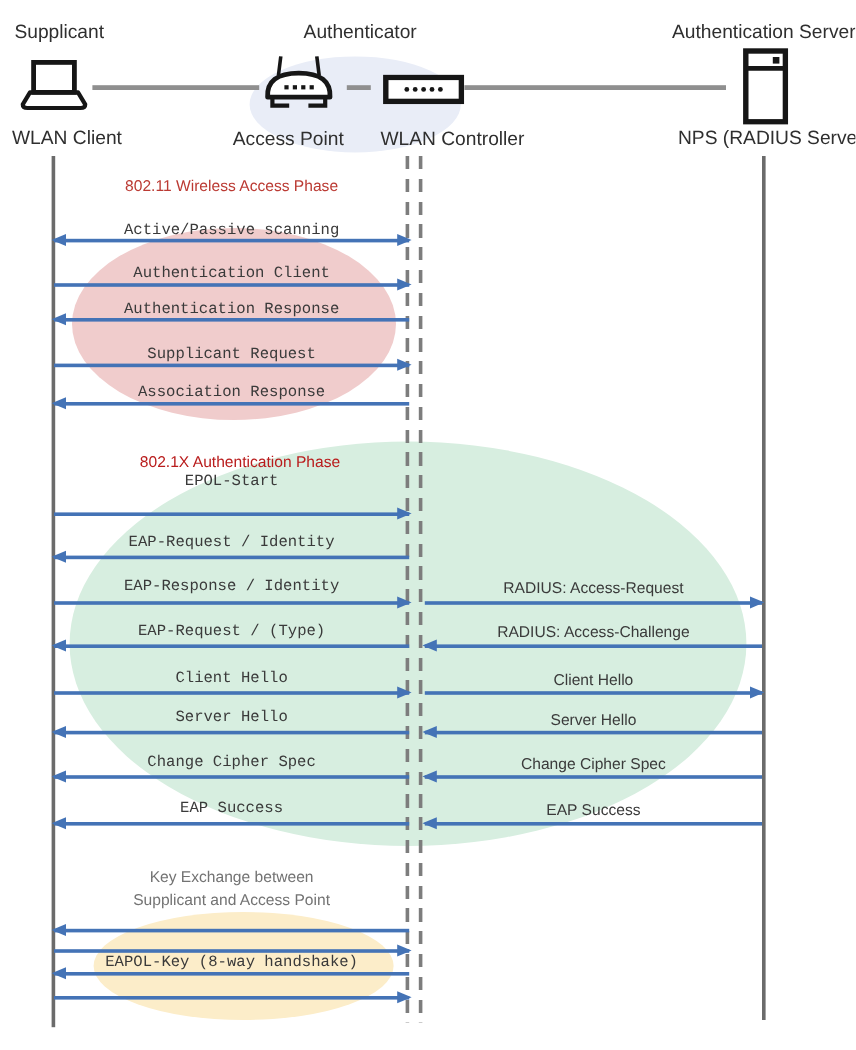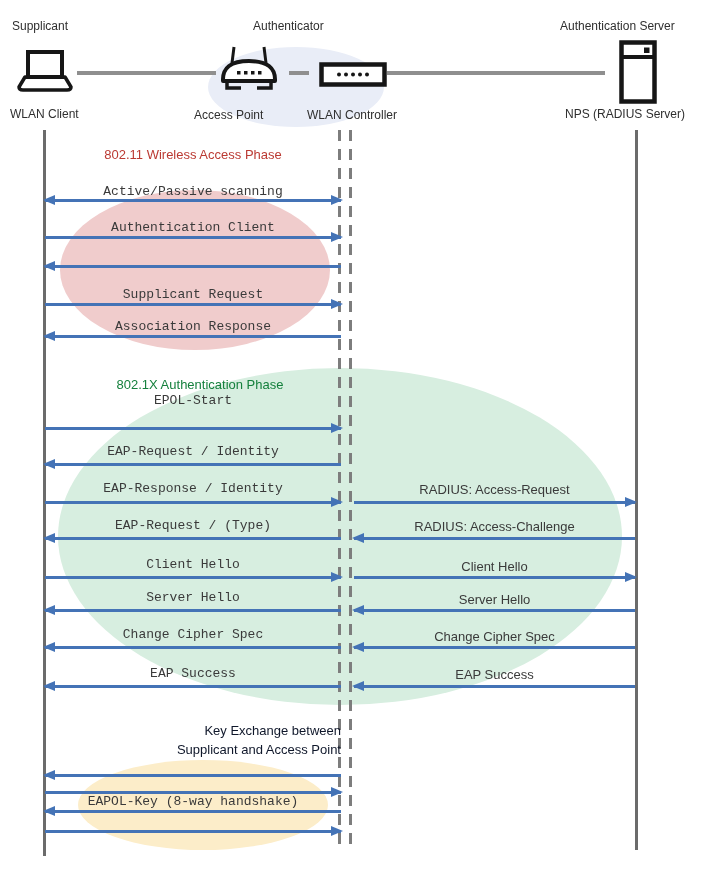--- a/index.html
+++ b/index.html
@@ -20,31 +20,31 @@
   .lifeline { position:absolute; width:3px; background:#6b6b6b; z-index:1; }
   .dashline {
     position:absolute; width:3px; z-index:1;
     background:repeating-linear-gradient(to bottom,#7d7d7d 0 11px, transparent 11px 19px);
   }
   
   .hconn { position:absolute; height:4px; background:#8f8f8f; z-index:1; }
 
   
   .role-label, .node-label {
-    position:absolute; font-size:12px; color:#2f2f2f; z-index:2; white-space:nowrap;
+    position:absolute; font-size:16px; color:#2f2f2f; z-index:2; white-space:nowrap;
   }
   .tc { }
 
   .icon { position:absolute; z-index:2; }
 
   
   .phase-title { position:absolute; font-size:13px; text-align:center; z-index:2; white-space:pre-line; }
   .pt1 { color:#bb3a33; }
-  .pt2 { color:#15803d; }
-  .pt3 { color:#0f172a; line-height:19px;text-align:right; }
+  .pt2 { color:#b91c1c; }
+  .pt3 { color:#737373; line-height:19px; }
 
   
   .msg-label {
     position:absolute; font-size:13px; color:#3a3a3a; text-align:center;
     z-index:2; white-space:nowrap;
   }
   .col-l { left:45px;  width:296px;font-family:Liberation Mono, monospace; }
   .col-r { left:354px; width:281px; }
 
   .arrow { position:absolute; height:2.5px; background:#4473b6; z-index:2; }
@@ -106,39 +106,40 @@
   </svg>
 
   <svg class="icon" style="left:619px;top:40px" width="38" height="64" viewBox="0 0 38 64">
     <rect x="2.5" y="2.5" width="33" height="59" fill="#ffffff" stroke="#161616" stroke-width="4.5"></rect>
     <line x1="3" y1="17" x2="35" y2="17" stroke="#161616" stroke-width="4"></line>
     <rect x="25" y="7.5" width="5.5" height="5.5" fill="#161616"></rect>
   </svg>
 
   <div class="node-label" style="left:10px;top:107px">WLAN Client</div>
   <div class="node-label tc" style="left:194px;top:108px;width:100px">Access Point</div>
-  <div class="node-label tc" style="left:307px;top:108px;width:110px">WLAN Controller</div>
+  <div class="node-label tc" style="left:317px;top:108px;width:110px">WLAN Controller</div>
   <div class="node-label tc" style="left:565px;top:107px;width:137px">NPS (RADIUS Server)</div>
 
   <div class="lifeline" style="left:43px;top:130px;height:726px"></div>
   <div class="dashline" style="left:338px;top:130px;height:722px"></div>
   <div class="dashline" style="left:349px;top:130px;height:722px"></div>
   <div class="lifeline" style="left:635px;top:130px;height:720px"></div>
 
   <div class="phase-title pt1" style="left:45px;top:147px;width:296px">802.11 Wireless Access Phase</div>
   <div class="phase-title pt2" style="left:50px;top:377px;width:300px">802.1X Authentication Phase</div>
   <div class="phase-title pt3" style="left:45px;top:721px;width:296px">Key Exchange between
 Supplicant and Access Point</div>
 
   <div class="msg-label col-l" style="top:184px">Active/Passive scanning</div>
   <div class="arrow l db" style="top:199px"></div>
 
   <div class="msg-label col-l" style="top:220px">Authentication Client</div>
   <div class="arrow l dr" style="top:236px"></div>
 
+  <div class="msg-label col-l" style="top:250px">Authentication Response</div>
   <div class="arrow l dl" style="top:265px"></div>
 
   <div class="msg-label col-l" style="top:287px">Supplicant Request</div>
   <div class="arrow l dr" style="top:303px"></div>
 
   <div class="msg-label col-l" style="top:319px">Association Response</div>
   <div class="arrow l dl" style="top:335px"></div>
 
   <div class="msg-label col-l" style="top:393px">EPOL-Start</div>
   <div class="arrow l dr" style="top:427px"></div>

